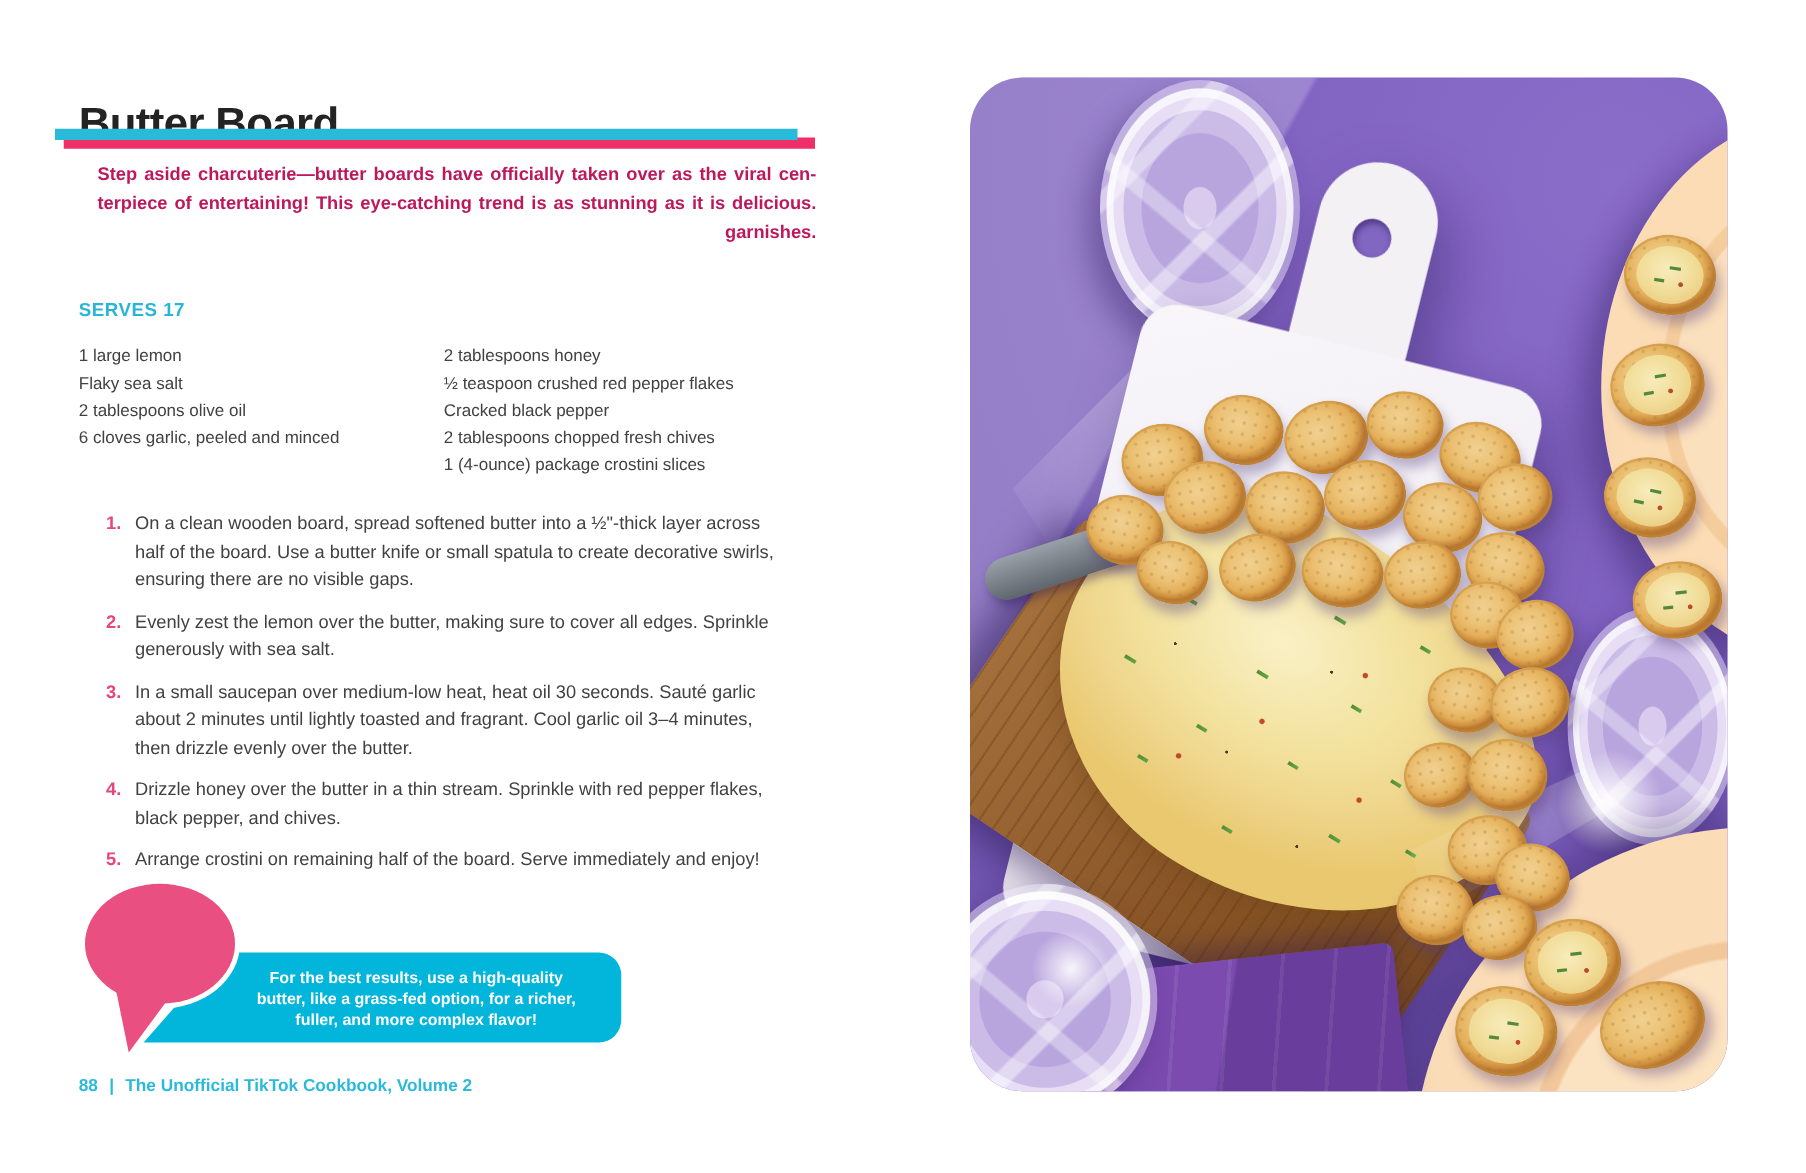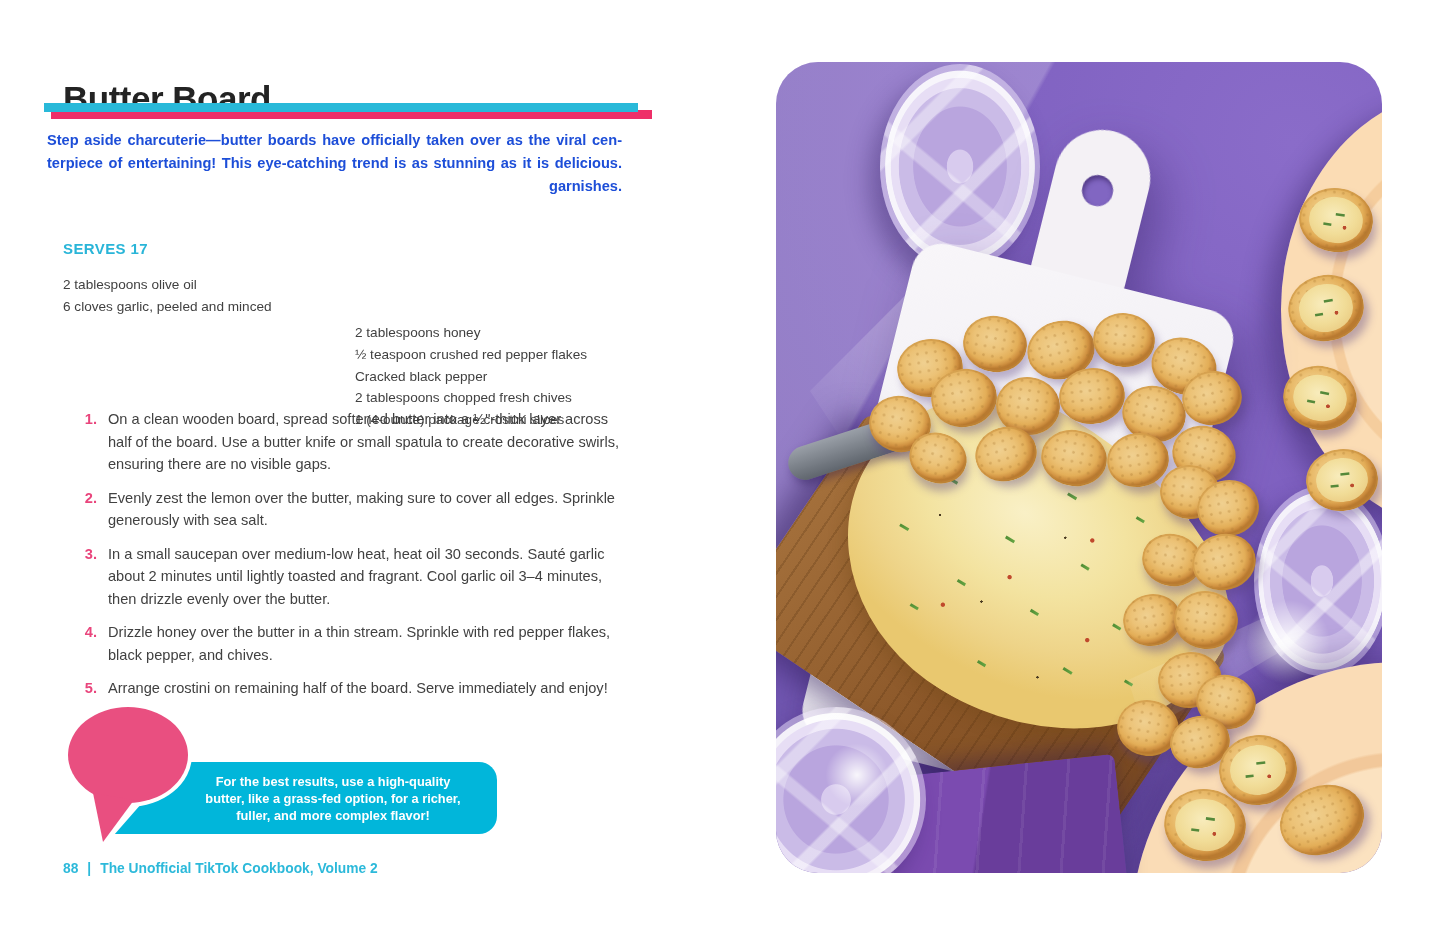--- a/index.html
+++ b/index.html
@@ -4,30 +4,30 @@
 <style>
   html,body{margin:0;padding:0;background:#ffffff;}
   .page{position:relative;width:1445px;height:938px;background:#ffffff;overflow:hidden;
         font-family:"Liberation Sans", sans-serif;padding-left:40px;}
 
   
   .title{position:absolute;left:63px;top:56px;font-size:35px;font-weight:bold;color:#232323;letter-spacing:-0.5px;}
   .bar-pink{position:absolute;left:51px;top:110px;width:601px;height:9px;background:#ee2f68;}
   .bar-cyan{position:absolute;left:44px;top:103px;width:594px;height:9px;background:#29b9d9;}
 
-  .intro{position:absolute;left:47px;top:129px;width:575px;color:#1d4ed8;
+  .intro{position:absolute;left:78px;top:129px;width:575px;color:#be185d;
          font-size:14.6px;font-weight:bold;line-height:23px;}
   .intro .jl{text-align:justify;text-align-last:justify;}
   .intro .ll{text-align:right;}
 
   .serves{position:absolute;left:63px;top:240px;font-size:15px;font-weight:bold;color:#29b5d8;letter-spacing:.4px;}
 
   .ing{position:absolute;top:274px;margin:0;padding:0;list-style:none;
        font-size:13.6px;color:#414141;line-height:21.8px;}
-  .ing.c1{left:63px;} .ing.c2{left:355px;margin-top:48px;}
+  .ing.c1{left:63px;} .ing.c2{left:355px;}
 
   .steps{position:absolute;left:63px;top:408px;width:566px;}
   .step{display:flex;margin-bottom:11px;font-size:14.6px;line-height:22.5px;color:#414141;}
   .step .num{flex:0 0 34px;text-align:right;padding-right:11px;font-weight:bold;color:#e9457c;}
   .step .txt{flex:1;}
 
   .tipbox{position:absolute;left:95px;top:762px;width:402px;height:72px;border-radius:18px;
           background:#01b6da;color:#ffffff;font-weight:bold;font-size:12.8px;line-height:17px;
           box-sizing:border-box;padding:11px 26px 0 100px;text-align:center;}
   .bubble-svg{position:absolute;left:60px;top:703px;width:150px;height:150px;}
@@ -148,20 +148,22 @@
 
   <div class="intro">
     <div class="jl">Step aside charcuterie—butter boards have officially taken over as the viral cen-</div>
     <div class="jl">terpiece of entertaining! This eye-catching trend is as stunning as it is delicious.</div>
     <div class="ll">garnishes.</div>
   </div>
 
   <div class="serves">SERVES 17</div>
 
   <ul class="ing c1">
+    <li>1 large lemon</li>
+    <li>Flaky sea salt</li>
     <li>2 tablespoons olive oil</li>
     <li>6 cloves garlic, peeled and minced</li>
   </ul>
   <ul class="ing c2">
     <li>2 tablespoons honey</li>
     <li>½ teaspoon crushed red pepper flakes</li>
     <li>Cracked black pepper</li>
     <li>2 tablespoons chopped fresh chives</li>
     <li>1 (4-ounce) package crostini slices</li>
   </ul>

